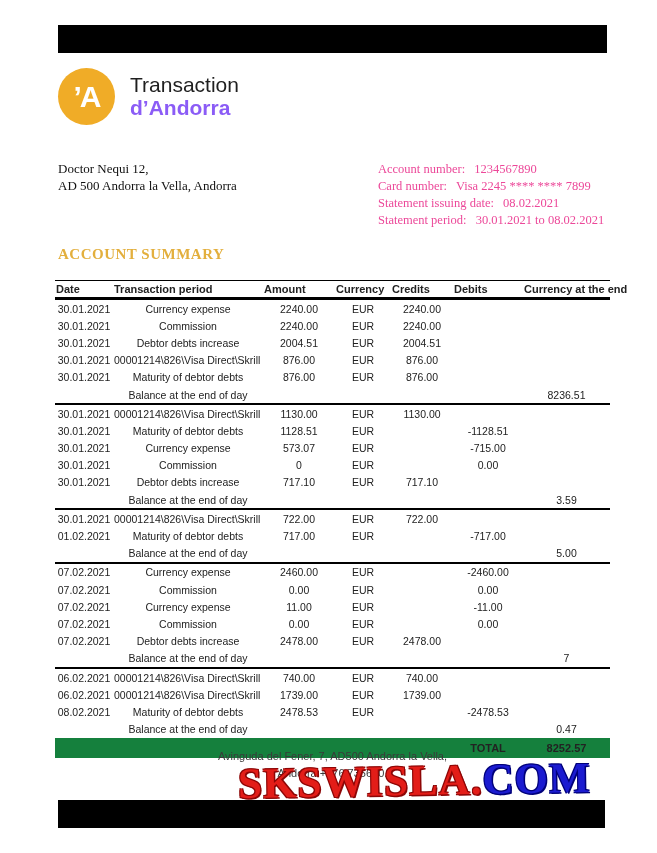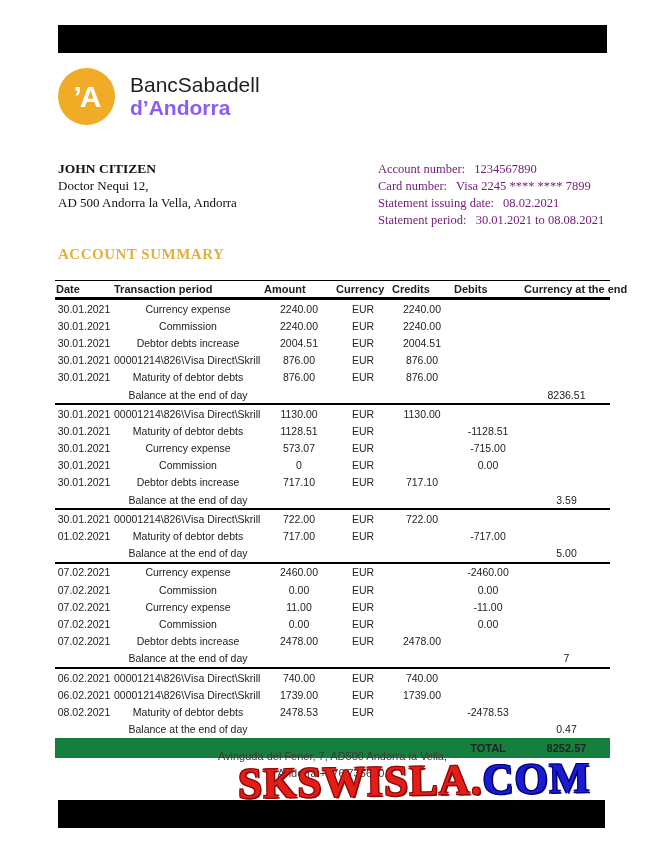--- a/index.html
+++ b/index.html
@@ -35,21 +35,21 @@
   .logo-line1 { font-size: 21px; font-weight: 400; color: #1f1f1f; }
   .logo-line2 { font-size: 21px; font-weight: 700; color: #8b5cf6; }
   
   .holder {
     position: absolute; left: 58px; top: 160px;
     font-family: "Liberation Serif", serif; font-size: 13px; line-height: 17px; color: #111;
   }
   .holder .name { font-weight: bold; font-size: 13.5px; }
   .account-info {
     position: absolute; left: 378px; top: 161px;
-    font-family: "Liberation Serif", serif; font-size: 12.5px; line-height: 17px; color: #701a75;
+    font-family: "Liberation Serif", serif; font-size: 12.5px; line-height: 17px; color: #ec4899;
   }
   .account-info .row .label { margin-right: 6px; }
   .section-title {
     position: absolute; left: 58px; top: 246px;
     font-family: "Liberation Serif", serif; font-weight: bold; font-size: 15px;
     color: #E3AF3D; letter-spacing: 0.5px;
   }
   
   .stmt-table {
     position: absolute; left: 55px; top: 280px; width: 555px;
@@ -106,47 +106,46 @@
 
 <div class="page">
 
   <div class="top-bar"></div>
 
   <div class="logo-row">
     <div class="logo-circle">
       <span>’A</span>
     </div>
     <div class="logo-text">
-      <div class="logo-line1">BancSabadell</div>
+      <div class="logo-line1">Transaction</div>
       <div class="logo-line2">d’Andorra</div>
     </div>
   </div>
 
   <div class="holder">
-    <div class="name">JOHN CITIZEN</div>
     <div>Doctor Nequi 12,</div>
     <div>AD 500 Andorra la Vella, Andorra</div>
   </div>
 
   <div class="account-info">
     <div class="row">
       <span class="label">Account number:</span>
       <span>1234567890</span>
     </div>
     <div class="row">
       <span class="label">Card number:</span>
       <span>Visa 2245 **** **** 7899</span>
     </div>
     <div class="row">
       <span class="label">Statement issuing date:</span>
       <span>08.02.2021</span>
     </div>
     <div class="row">
       <span class="label">Statement period:</span>
-      <span>30.01.2021 to 08.08.2021</span>
+      <span>30.01.2021 to 08.02.2021</span>
     </div>
   </div>
 
   <div class="section-title">ACCOUNT SUMMARY</div>
 
   <table class="stmt-table">
     <colgroup>
       <col class="c-date">
         <col class="c-details">
         <col class="c-amount">

